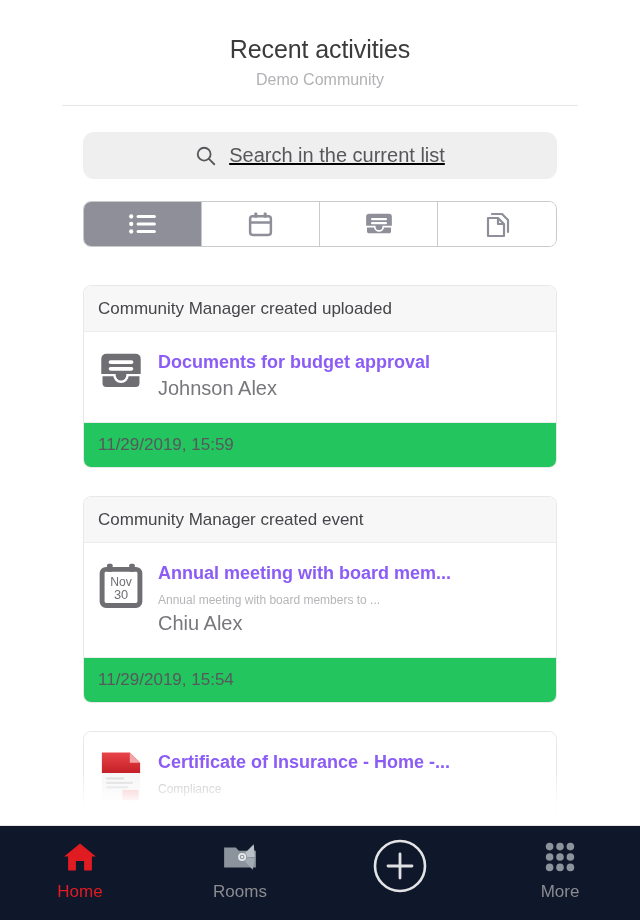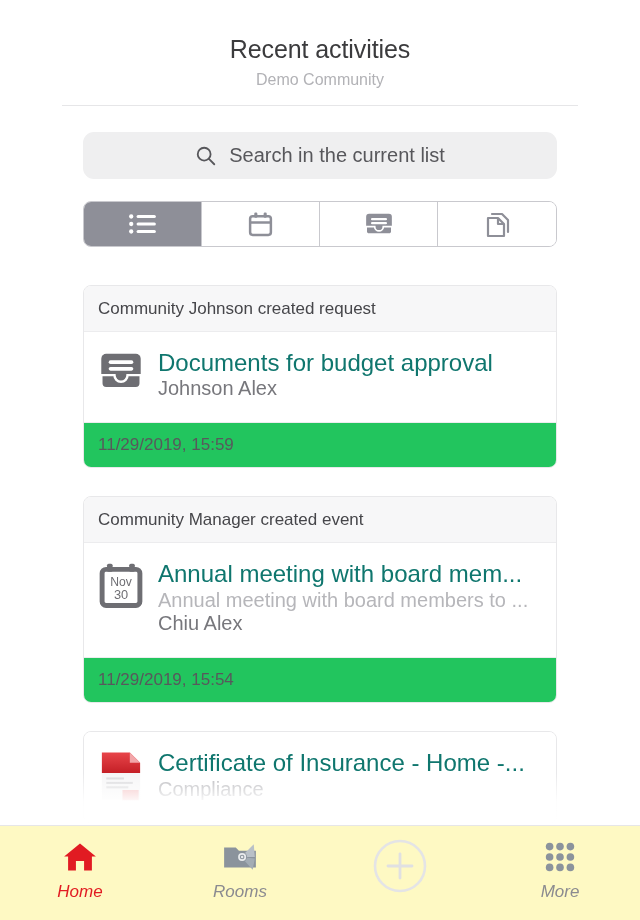--- a/index.html
+++ b/index.html
@@ -19,21 +19,21 @@
   }
   .header-sub {
     font-size:16px; color:#b2b2b6; font-weight:400; margin-top:3px;
     line-height:26px;
   }
   .header-rule {
     margin:12px 62px 0 62px; height:1px; background:#e6e6e8;
   }
 
   
-  .search-wrap { padding:26px 83px 0 83px; }
+  .search-wrap { padding:26px 83px 0 83px;text-decoration:underline; }
   .search-bar {
     height:47px; background:#efeff0; border-radius:11px;
     display:flex; align-items:center; justify-content:center; gap:12px;
   }
   .search-icon { width:22px; height:22px; flex:0 0 auto; }
   .search-placeholder {
     font-size:20px; color:#57575b; font-weight:400;
   }
 
   
@@ -64,46 +64,46 @@
     padding:13px 14px 12px 14px;
     font-size:17px; color:#46464a; line-height:20px;
   }
   .card-body {
     display:flex; align-items:flex-start; gap:14px;
     padding:16px 14px 22px 14px; background:#fff;
   }
   .card-ico { flex:0 0 auto; width:46px; height:46px; margin-top:3px; }
   .card-text { flex:1 1 auto; min-width:0; }
   .card-title {
-    font-size:24px; color:#0f766e; font-weight:400; line-height:29px;
+    font-size:18px; color:#8b5cf6; font-weight:700; line-height:29px;
     white-space:nowrap; overflow:hidden;
   }
   .card-desc {
-    font-size:20px; color:#b6b6ba; font-weight:400; line-height:24px;
+    font-size:12px; color:#b6b6ba; font-weight:400; line-height:24px;
     white-space:nowrap; overflow:hidden;
   }
   .card-author {
     font-size:20px; color:#77777c; font-weight:400; line-height:23px;
     white-space:nowrap; overflow:hidden;
   }
   .card-foot {
     background:#22c55e; border-top:1px solid #ececee;
     padding:12px 14px; font-size:17px; color:#58585c; line-height:20px;
   }
   .fade {
     position:absolute; left:0; right:0; bottom:0; height:52px;
     background:linear-gradient(to bottom, rgba(255,255,255,0) 0%, rgba(255,255,255,0.92) 55%, #fff 100%);
     pointer-events:none;
   }
 
   
   .tabbar {
     position:absolute; left:0; right:0; bottom:0; height:95px;
-    background:#fef9c3; border-top:1px solid #e6e6e8;
-    display:flex; align-items:flex-start; padding-top:12px;font-style:italic;
+    background:#0f172a; border-top:1px solid #e6e6e8;
+    display:flex; align-items:flex-start; padding-top:12px;
   }
   .tab {
     flex:1 1 20%; display:flex; flex-direction:column;
     align-items:center; justify-content:flex-start; gap:6px;
   }
   .tab-ico { height:38px; display:flex; align-items:center; justify-content:center; }
   .tab-label { font-size:17px; color:#8b8b90; line-height:20px; }
   .tab.active .tab-label { color:#e11b22; }
   .tab.add .tab-ico { height:56px; }
 </style>
@@ -170,21 +170,21 @@
         </svg>
       </div>
 
     </div>
   </div>
 
   <div class="list">
     <div class="list-inner">
 
       <div class="card">
-        <div class="card-head">Community Johnson created request</div>
+        <div class="card-head">Community Manager created uploaded</div>
         <div class="card-body">
           <span class="card-ico">
             <svg viewBox="0 0 28 24" width="46" height="40">
               <rect x="2" y="1.5" width="24" height="21" rx="3" fill="#6e6e73"></rect>
               <rect x="6.5" y="5.5" width="15" height="2.2" rx="1.1" fill="#ffffff"></rect>
               <rect x="6.5" y="9.6" width="15" height="2.2" rx="1.1" fill="#ffffff"></rect>
               <path d="M2 14.5 H10 a4 4 0 0 0 8 0 H26 V19.5 a3 3 0 0 1 -3 3 H5 A3 3 0 0 1 2 19.5 Z" fill="#6e6e73" stroke="#ffffff" stroke-width="1.5"></path>
             </svg>
           </span>
           <span class="card-text">

